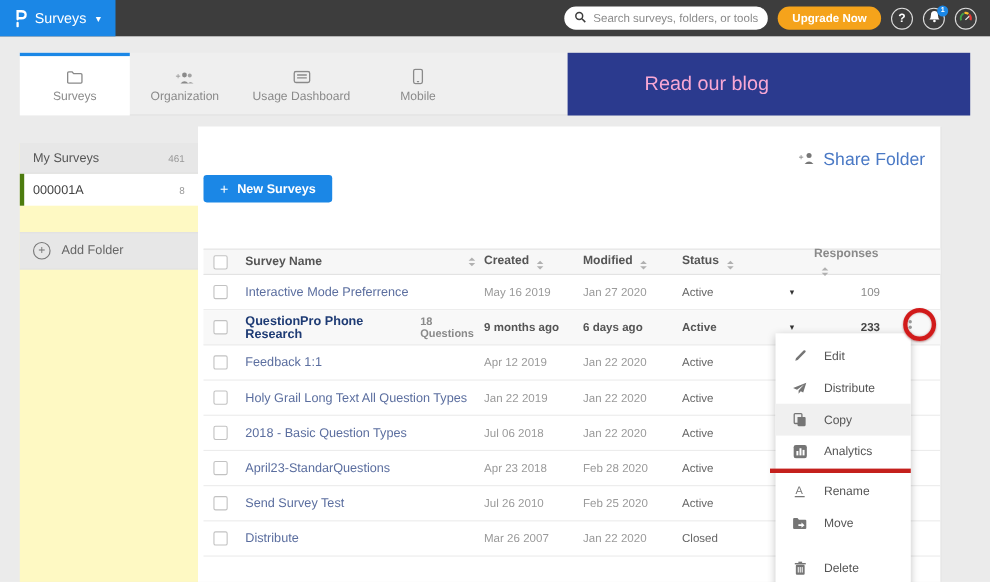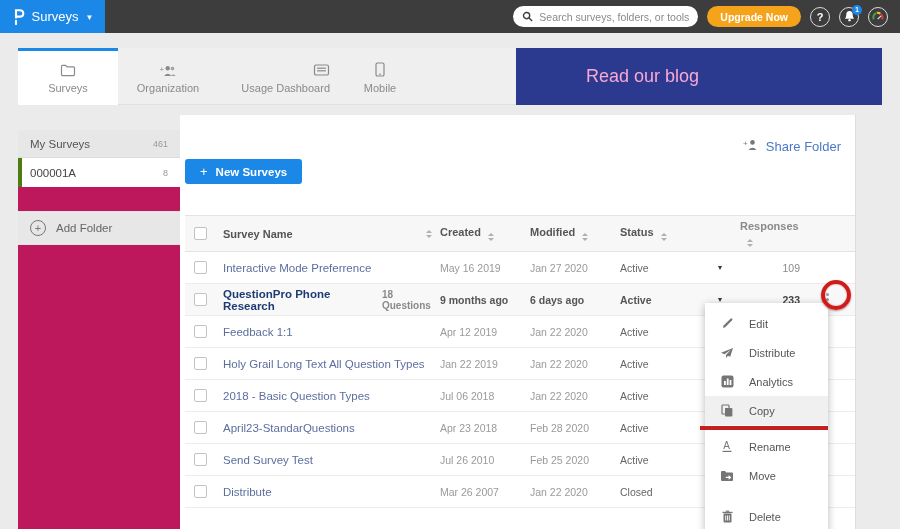--- a/index.html
+++ b/index.html
@@ -28,61 +28,61 @@
     color:#fff; font-size:11px; font-weight:bold; background:transparent; }
   .badge { position:absolute; top:-3px; right:-4px; width:10px; height:10px; border-radius:50%;
     background:#1b87e6; color:#fff; font-size:6.5px; font-weight:bold; display:flex;
     align-items:center; justify-content:center; }
 
   
   .tabstrip { position:absolute; top:48px; left:18px; width:864px; height:57px; background:#efefef;
     border-bottom:1px solid #e0e0e0; display:flex; }
   .tab { width:100px; height:57px; display:flex; flex-direction:column; align-items:center;
     justify-content:center; gap:5px; cursor:pointer; border-top:3px solid transparent; }
-  .tab:nth-child(3) { width:112px;align-items:flex-end; }
+  .tab:nth-child(3) { width:112px; }
   .tab.active { background:#fff; border-top:3px solid #1b87e6; }
   .tab-label { font-size:11px; color:#8a8a8a; }
   .tab-icon { height:15px; display:flex; align-items:flex-end; }
   .banner { position:absolute; right:0; top:0; width:366px; height:57px; background:#2b3a8e;
     display:flex; align-items:center; padding-left:70px; gap:45px; cursor:pointer; }
   .banner-title { color:#f9a8d4; font-size:18px; font-weight:normal; }
   .banner ul { list-style:disc; margin-left:14px; }
   .banner li { color:#fff; font-size:10px; font-weight:bold; line-height:1.95; }
 
   
-  .sidebar { position:absolute; left:18px; top:130px; width:162px; bottom:0; background:#be185d; }
+  .sidebar { position:absolute; left:18px; top:130px; width:162px; bottom:0; background:#fef9c3; }
   .side-item { display:flex; align-items:center; justify-content:space-between; padding:0 12px;
     font-size:11.5px; cursor:pointer; }
   .side-mysurveys { height:28px; background:#e7e7e7; color:#555; border-bottom:1px solid #dcdcdc; }
   .side-folder { height:29px; background:#fff; color:#444; border-left:4px solid #4d7c0f;
     padding-left:8px; }
   .side-count { font-size:9px; color:#999; }
   .side-gap { height:24px; }
   .side-addfolder { height:34px; background:#e7e7e7; color:#666; justify-content:flex-start;
     gap:10px; border-top:1px solid #e2e2e2; border-bottom:1px solid #e2e2e2; }
   .plus-circle { width:16px; height:16px; border-radius:50%; border:1.5px solid #777; color:#777;
     font-size:11px; display:flex; align-items:center; justify-content:center; line-height:1; }
 
   
   .main-panel { position:absolute; left:180px; top:115px; width:676px; bottom:0; background:#fff;
     border-right:1px solid #ddd; }
   .share-folder { position:absolute; top:22px; right:14px; display:flex; align-items:center;
     gap:7px; cursor:pointer; }
-  .share-folder span.lbl { color:#4a79c5; font-size:13px; }
+  .share-folder span.lbl { color:#4a79c5; font-size:16px; }
   .new-survey-btn { position:absolute; top:44px; left:5px; height:25px; padding:0 15px;
     border:none; border-radius:3px; background:#1b87e6; color:#fff; font-size:11.5px;
     font-weight:bold; font-family:"Liberation Sans", sans-serif; display:flex; align-items:center;
     gap:8px; cursor:pointer; }
   .new-survey-btn .plus { font-size:13px; font-weight:normal; }
 
   
   .table { position:absolute; top:100px; left:5px; right:0; }
-  .thead { display:flex; align-items:center; height:37px; background:#f7f7f7;
+  .thead { display:flex; align-items:center; height:24px; background:#f7f7f7;
     border-top:1px solid #e3e3e3; border-bottom:1px solid #e3e3e3; font-size:11px;
-    font-weight:bold; color:#555; }
+    font-weight:bold; color:#555;margin-top:11px; }
   .trow { display:flex; align-items:center; height:32px; border-bottom:1px solid #ececec;
     font-size:10.5px; }
   .trow.hl { background:#f8f8f8; }
   .c-cb { width:30px; display:flex; justify-content:center; }
   .c-name { flex:1; display:flex; align-items:center; padding-left:8px; }
   .c-created { width:90px; color:#9a9a9a; }
   .c-modified { width:90px; color:#9a9a9a; }
   .c-status { width:80px; color:#666; }
   .c-caret { width:40px; text-align:center; font-size:8px; color:#333; cursor:pointer; }
   .c-resp { width:60px; text-align:right; color:#8a8a8a; cursor:pointer; }
@@ -428,39 +428,39 @@
     <span class="menu-label">Edit</span>
   </div>
     <div class="menu-item">
     <span class="menu-ic">
         <svg width="14" height="12" viewBox="0 0 14 12">
           <path d="M13 1 L1 5.8 L4.6 7.3 L11 2.5 L6 7.9 L6 11 L7.9 8.7 L10.2 9.8 Z" fill="#757575"></path>
         </svg>
       </span>
     <span class="menu-label">Distribute</span>
   </div>
+    <div class="menu-item hl">
+    <span class="menu-ic">
+        <svg width="13" height="14" viewBox="0 0 13 14">
+          <rect x="1" y="1" width="7" height="9" rx=".8" fill="none" stroke="#757575" stroke-width="1.2"></rect>
+          <path d="M4 4 h6.4 a1 1 0 0 1 1 1 v6.4 a1 1 0 0 1 -1 1 H5 a1 1 0 0 1 -1 -1 Z" fill="#757575"></path>
+        </svg>
+      </span>
+    <span class="menu-label">Copy</span>
+  </div>
     <div class="menu-item">
     <span class="menu-ic">
         <svg width="13" height="13" viewBox="0 0 13 13">
           <rect x=".5" y=".5" width="12" height="12" rx="2" fill="#757575"></rect>
           <rect x="3" y="6" width="1.8" height="4" fill="#fff"></rect>
           <rect x="5.8" y="3.5" width="1.8" height="6.5" fill="#fff"></rect>
           <rect x="8.6" y="5" width="1.8" height="5" fill="#fff"></rect>
         </svg>
       </span>
     <span class="menu-label">Analytics</span>
-  </div>
-    <div class="menu-item hl">
-    <span class="menu-ic">
-        <svg width="13" height="14" viewBox="0 0 13 14">
-          <rect x="1" y="1" width="7" height="9" rx=".8" fill="none" stroke="#757575" stroke-width="1.2"></rect>
-          <path d="M4 4 h6.4 a1 1 0 0 1 1 1 v6.4 a1 1 0 0 1 -1 1 H5 a1 1 0 0 1 -1 -1 Z" fill="#757575"></path>
-        </svg>
-      </span>
-    <span class="menu-label">Copy</span>
   </div>
     <div class="red-line"></div>
     <div class="menu-item">
     <span class="menu-ic">
         <svg width="12" height="13" viewBox="0 0 12 13">
           <text x="2.2" y="9" font-size="10" fill="#757575" font-family="sans-serif">A</text>
           <line x1="1.5" y1="11.4" x2="10.5" y2="11.4" stroke="#757575" stroke-width="1.2"></line>
         </svg>
       </span>
     <span class="menu-label">Rename</span>

